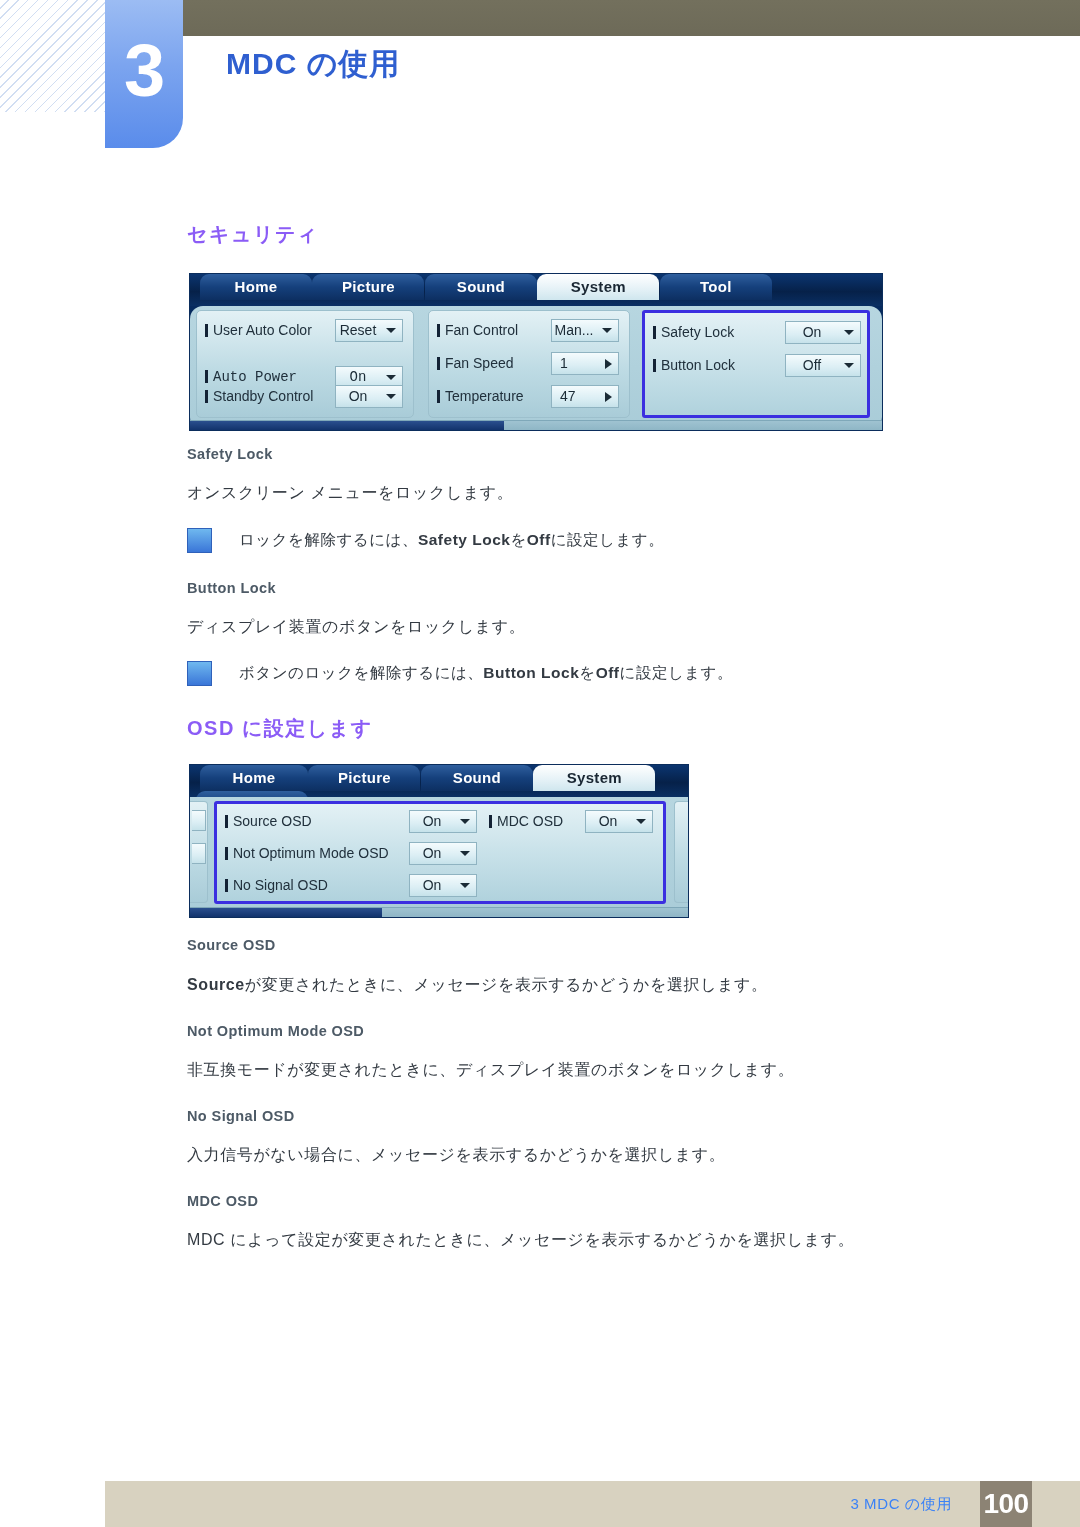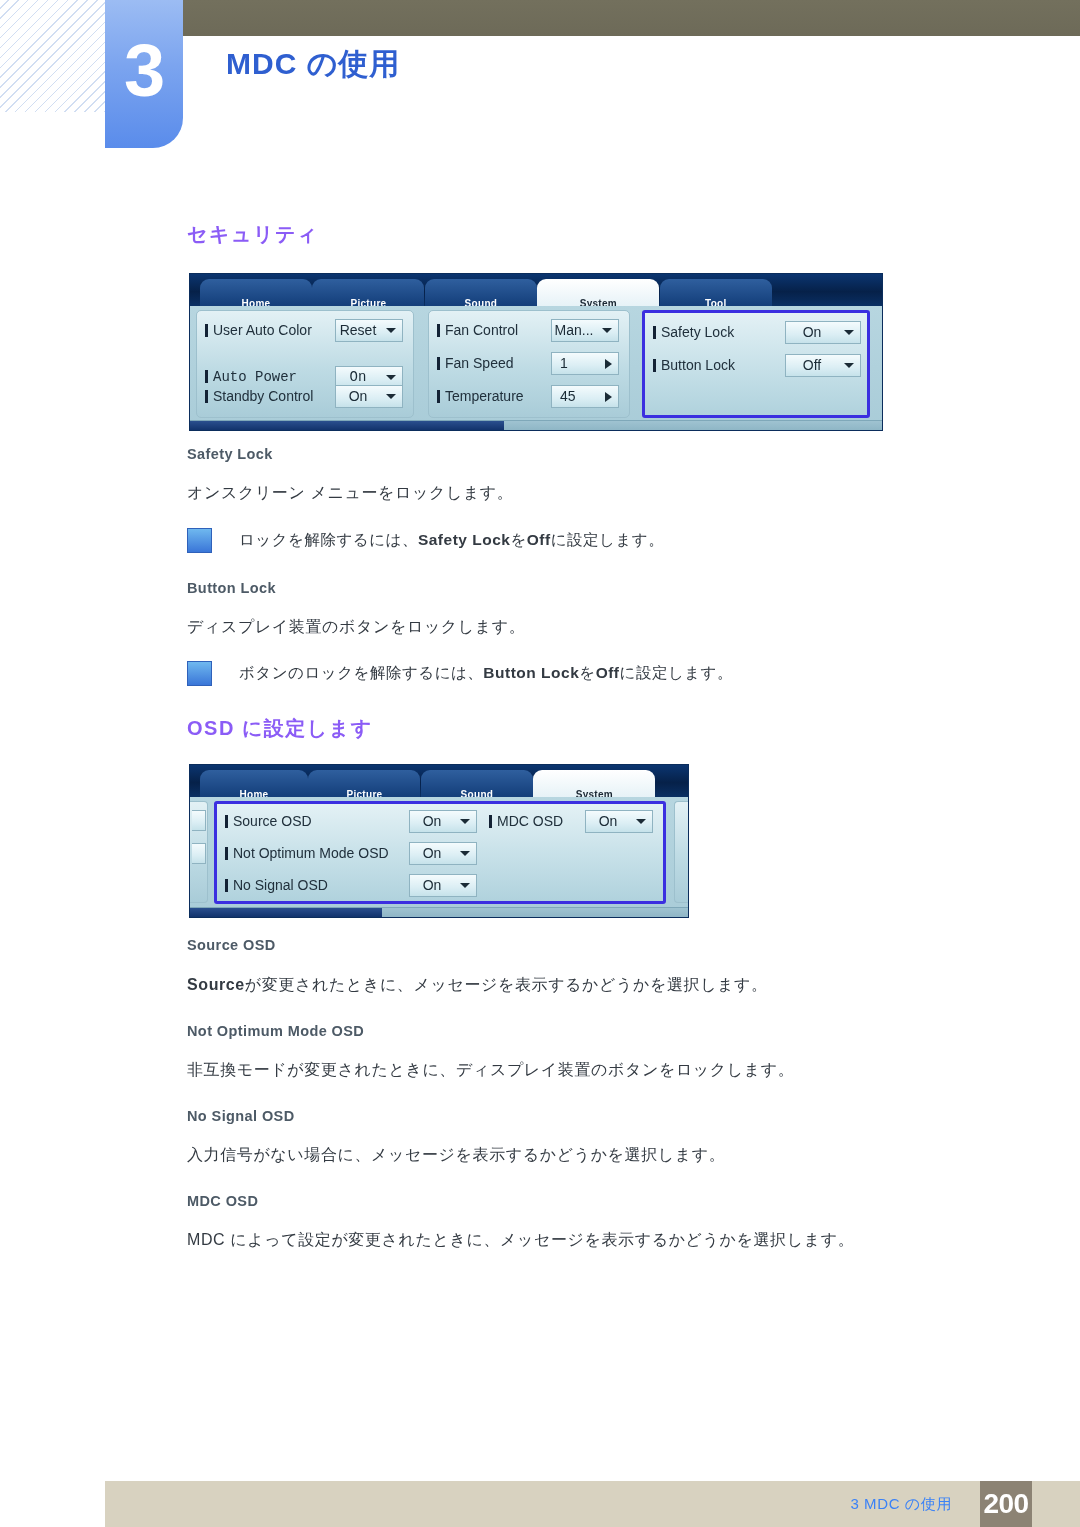--- a/index.html
+++ b/index.html
@@ -77,23 +77,22 @@
   }
   .mdc-tabs{
     position:relative;height:32px;
     background:linear-gradient(180deg,#0b3570 0%,#062149 55%,#0a2f63 100%);
     padding-left:10px;
     box-sizing:border-box;
   }
   .mdc-tab{
     display:inline-block;
     height:26px;line-height:26px;
-    margin-top:5px;
-    padding:12px 14px;
-    color:#ffffff;font-size:10px;font-weight:bold;
+    padding:0 14px;
+    color:#ffffff;font-size:15px;font-weight:bold;
     text-align:center;
     background:linear-gradient(180deg,#2f5f9e 0%,#15407c 50%,#0d2f61 100%);
     border-top-left-radius:9px;border-top-right-radius:9px;
     letter-spacing:.3px;
     vertical-align:top;
   }
   .mdc-tab.active{
     color:#1a2733;
     background:linear-gradient(180deg,#ffffff 0%,#e6f2f7 55%,#cfe6ee 100%);
   }
@@ -223,21 +222,21 @@
 <div class="h2" style="top:221px;">セキュリティ</div>
 
 <div class="mdc" id="mdc-system" style="left:190px;top:274px;width:692px;height:156px;">
   <div class="mdc-tabs">
     <div class="mdc-tab" style="width:84px;">Home</div>
     <div class="mdc-tab" style="width:84px;margin-left:-4px;">Picture</div>
     <div class="mdc-tab" style="width:84px;margin-left:-4px;">Sound</div>
     <div class="mdc-tab active" style="width:94px;margin-left:-4px;">System</div>
     <div class="mdc-tab" style="width:84px;margin-left:-4px;">Tool</div>
   </div>
-  <div class="mdc-body" style="height:124px;">
+  <div class="mdc-body" style="height:124px;border-radius:13px;">
 
     <div class="mdc-group" style="left:6px;top:4px;width:218px;height:108px;">
       <div class="mdc-row" style="top:6px;">
         <span class="mdc-lbl" style="left:8px;">User Auto Color</span>
         <span class="mdc-ctrl" style="left:138px;top:2px;width:68px;">
           <span class="v">Reset</span>
           <span class="caret"></span>
         </span>
       </div>
       <div class="mdc-row" style="top:53px;font-family:Liberation Mono, monospace;">
@@ -267,21 +266,21 @@
       <div class="mdc-row" style="top:39px;">
         <span class="mdc-lbl" style="left:8px;">Fan Speed</span>
         <span class="mdc-ctrl" style="left:122px;top:2px;width:68px;">
           <span class="v lft">1</span>
           <span class="tri"></span>
         </span>
       </div>
       <div class="mdc-row" style="top:72px;">
         <span class="mdc-lbl" style="left:8px;">Temperature</span>
         <span class="mdc-ctrl" style="left:122px;top:2px;width:68px;">
-          <span class="v lft">45</span>
+          <span class="v lft">47</span>
           <span class="tri"></span>
         </span>
       </div>
     </div>
 
     <div class="mdc-group sel" style="left:452px;top:4px;width:228px;height:108px;">
       <div class="mdc-row" style="top:6px;">
         <span class="mdc-lbl" style="left:8px;">Safety Lock</span>
         <span class="mdc-ctrl" style="left:140px;top:2px;width:76px;">
           <span class="v">On</span>
@@ -378,13 +377,13 @@
 <div class="body" style="top:1060px;">非互換モードが変更されたときに、ディスプレイ装置のボタンをロックします。</div>
 
 <div class="sub" style="top:1108px;">No Signal OSD</div>
 <div class="body" style="top:1145px;">入力信号がない場合に、メッセージを表示するかどうかを選択します。</div>
 
 <div class="sub" style="top:1193px;">MDC OSD</div>
 <div class="body" style="top:1230px;">MDC によって設定が変更されたときに、メッセージを表示するかどうかを選択します。</div>
 
 <div class="footer-bar"></div>
 <div class="footer-text">3 MDC の使用</div>
-<div class="footer-page">200</div>
+<div class="footer-page">100</div>
 
 </body></html>

